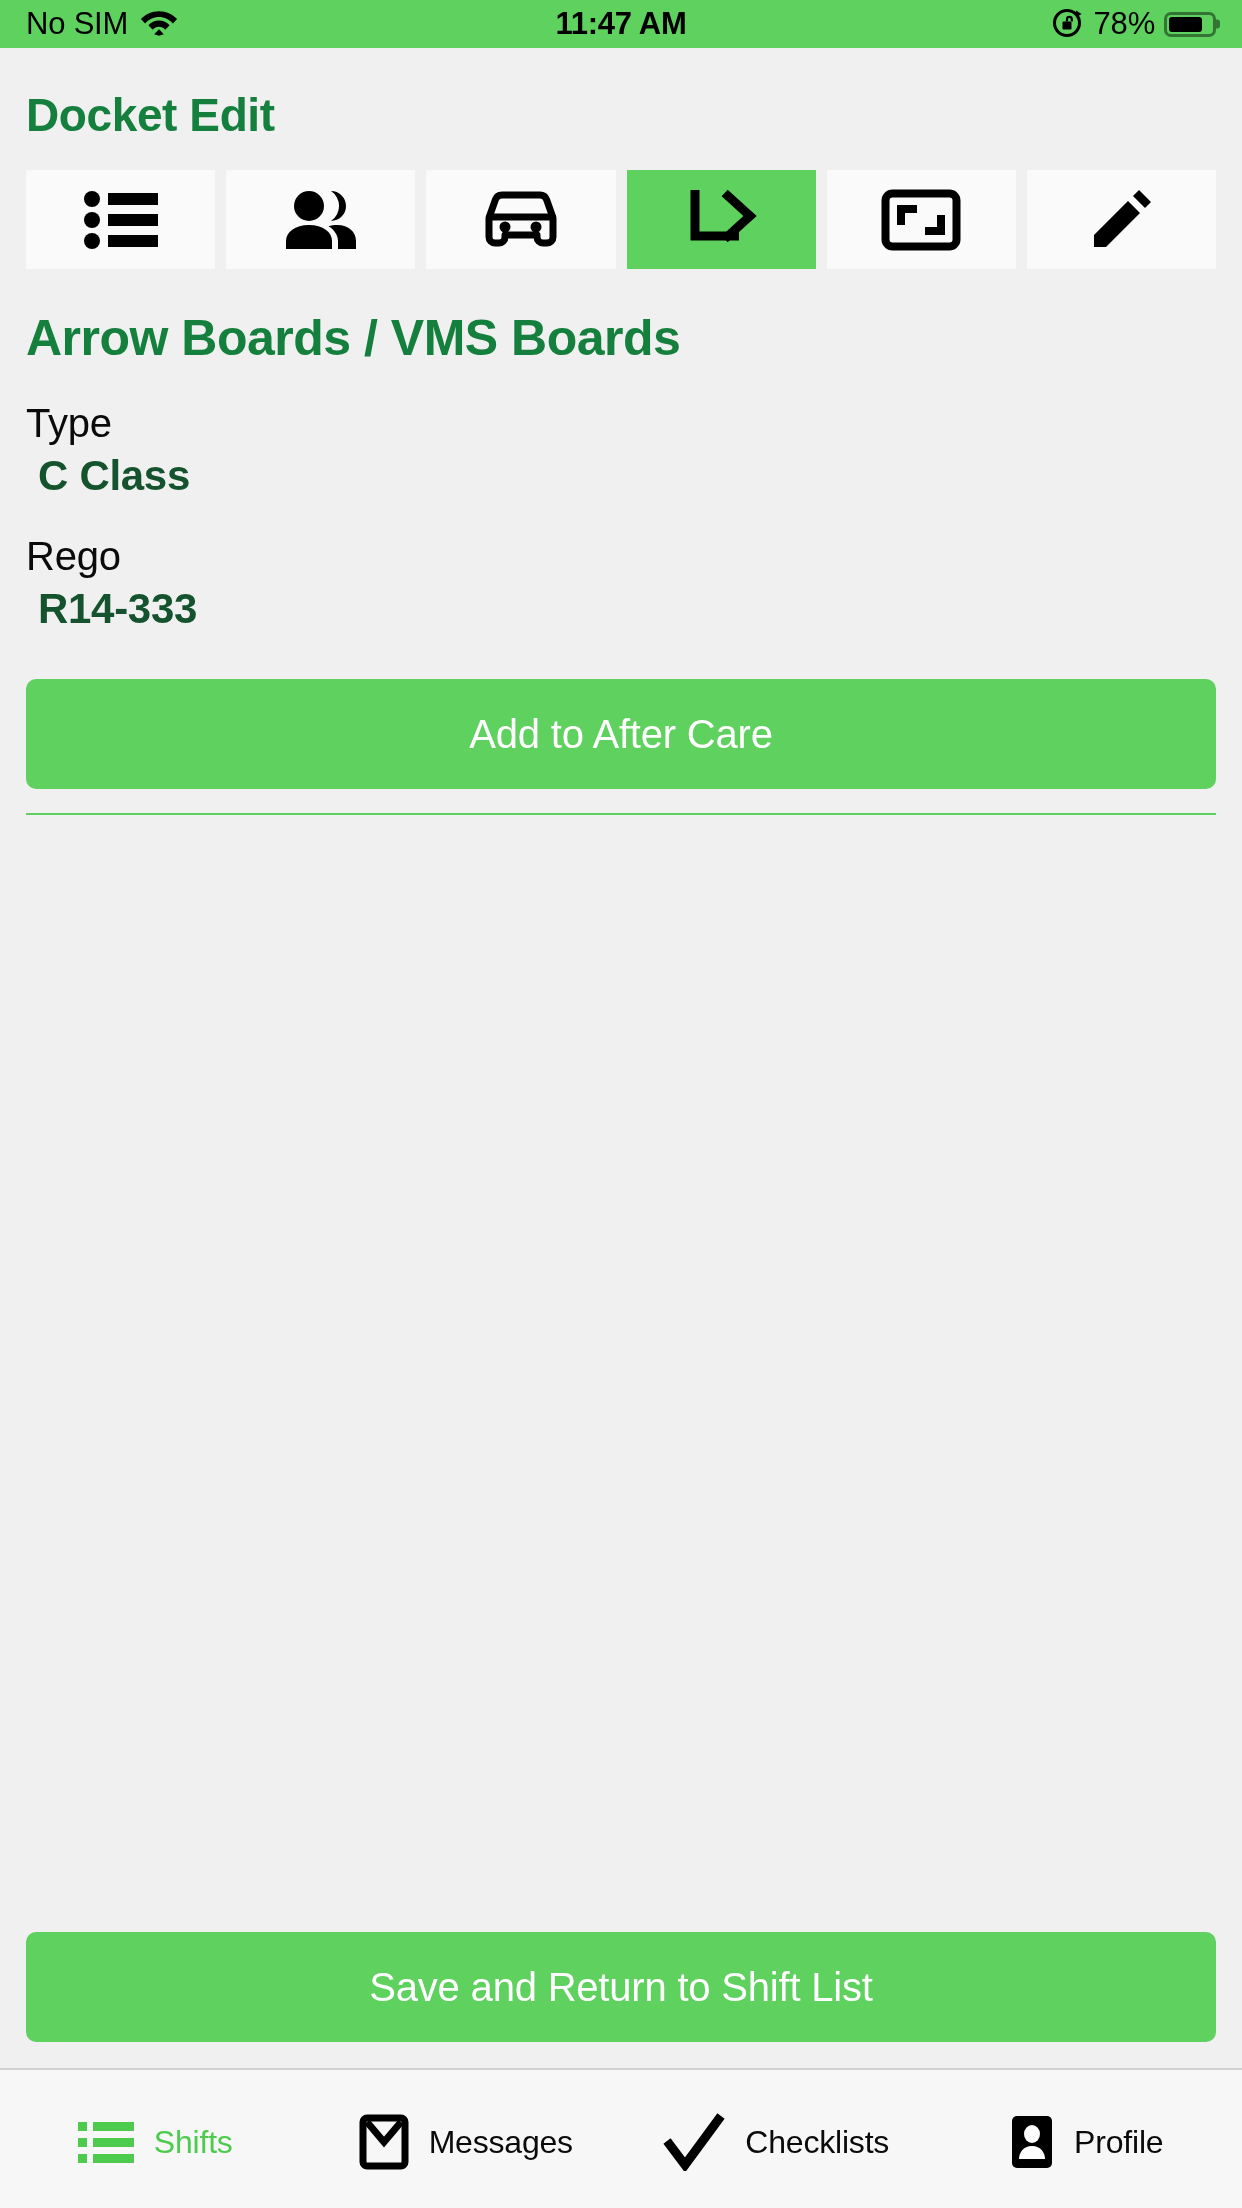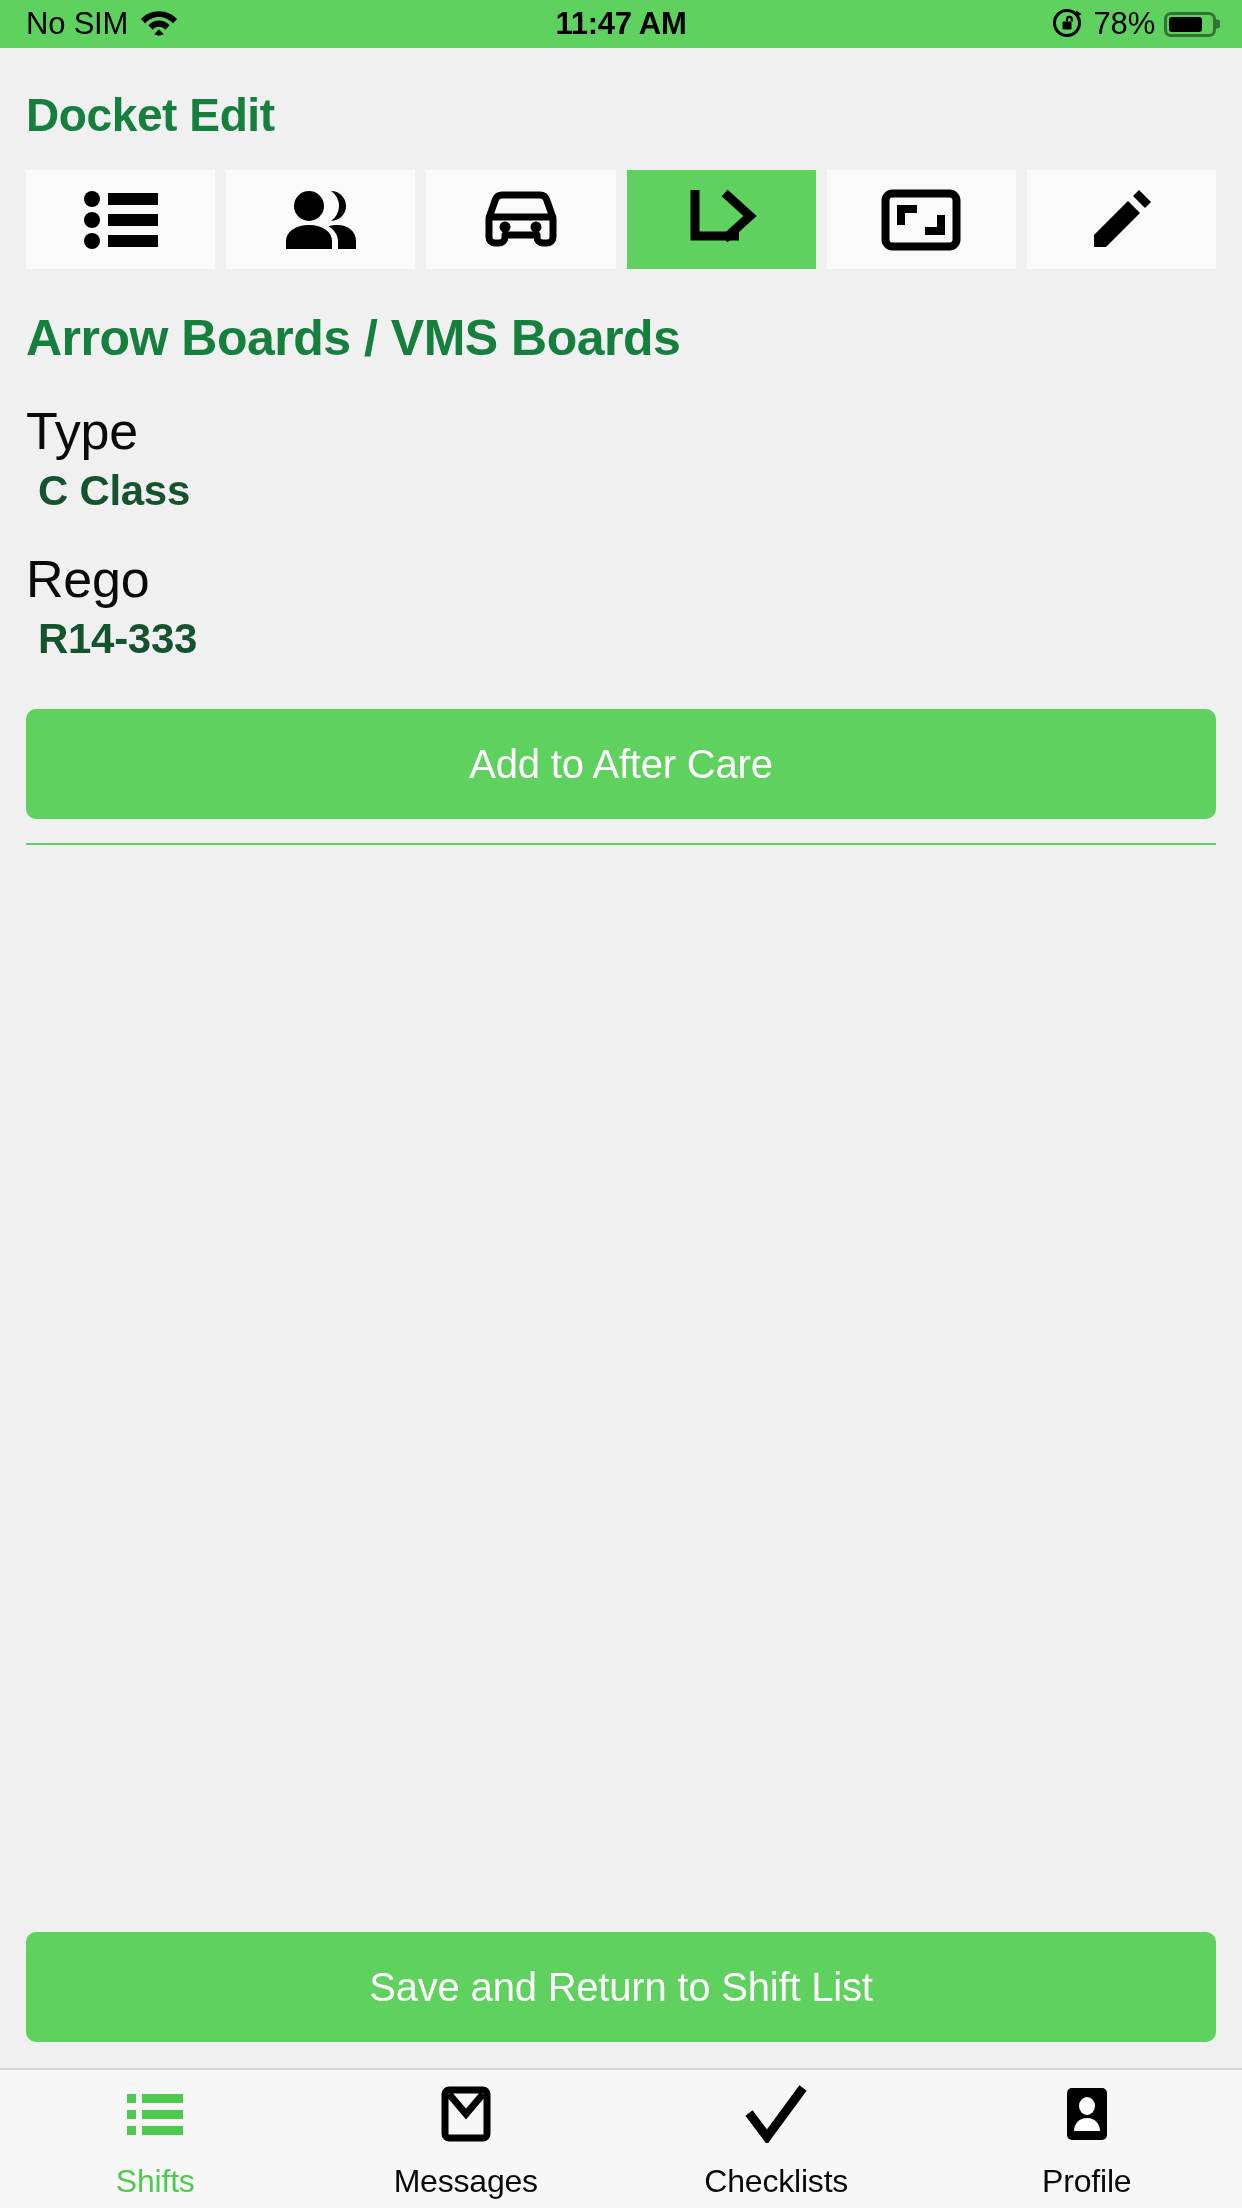--- a/index.html
+++ b/index.html
@@ -85,21 +85,21 @@
   .content { padding:0 26px; flex:0 0 auto; }
   .section-title {
     color:#15803d;
     font-size:50px; font-weight:bold;
     margin-top:40px;
     letter-spacing:-0.5px;
   }
   .field { margin-top:34px; }
   .field:first-of-type { margin-top:34px; }
   .field-label {
-    font-size:52px; color:#0a0a0a; font-weight:normal;
+    font-size:40px; color:#0a0a0a; font-weight:normal;
     letter-spacing:-0.2px;
   }
   .field-value {
     font-size:42px; color:#14532d; font-weight:bold;
     margin-top:6px; letter-spacing:-0.3px;margin-left:12px;
   }
 
   .btn-green {
     display:flex; align-items:center; justify-content:center;
     width:100%; height:110px;
@@ -123,21 +123,21 @@
 
   
   .bottomnav {
     flex:0 0 140px;
     background:#f7f7f7;
     border-top:2px solid #d0d0d0;
     display:flex;
   }
   .nav-item {
     flex:1 1 0;
-    display:flex; flex-direction:column;
+    display:flex; flex-direction:row;
     align-items:center; justify-content:center;
     gap:20px;
     padding-top:6px;
   }
   .nav-label {
     font-size:32px; color:#0a0a0a;
     letter-spacing:-0.2px;
   }
   .nav-item.active .nav-label { color:#4ecb4e; }
   .nav-icon { height:58px; display:flex; align-items:center; justify-content:center; }

